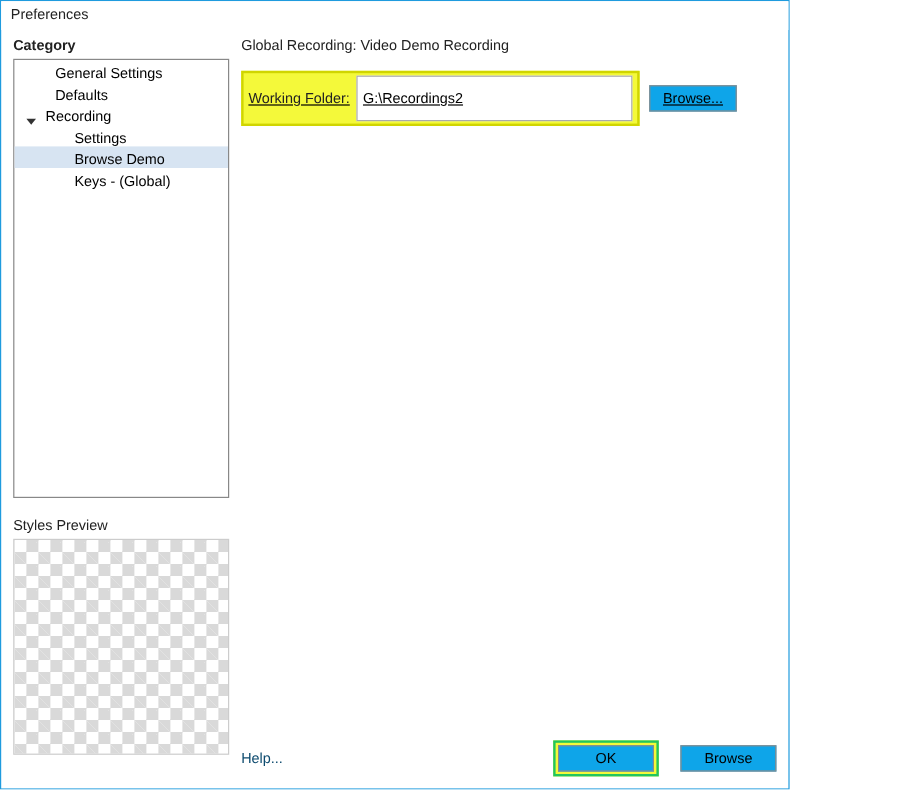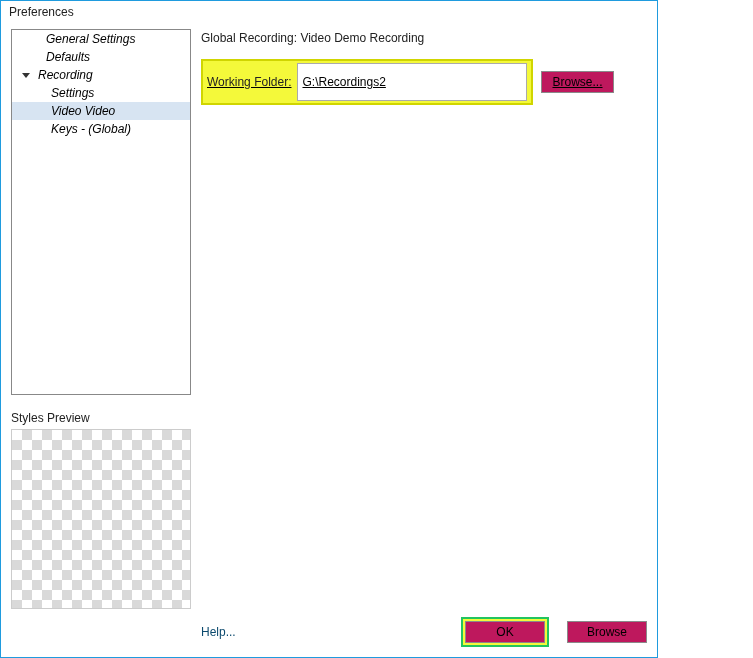--- a/index.html
+++ b/index.html
@@ -47,29 +47,28 @@
       margin-top: 2px;
     }
     .tree {
       flex: 0 0 366px;
       border: 1px solid #888;
       background: #fff;
       overflow: auto;
     }
     .tree-item {
       display: flex;
-      align-items: center;
+      align-items: flex-end;
       height: 18px;
       padding-left: 6px;
       cursor: default;
       user-select: none;
-      font-style: italic;
     }
     .tree-item.depth-0 .label { margin-left: 28px; }
-    .tree-item.depth-1 .label { margin-left: 33px; }
+    .tree-item.depth-1 .label { margin-left: 44px; }
     .tree-item .arrow {
       width: 0;
       height: 0;
       border-left: 4px solid transparent;
       border-right: 4px solid transparent;
       border-top: 5px solid #333;
       display: inline-block;
       margin-left: 4px;
       position: relative;
       top: 0;
@@ -139,21 +138,21 @@
     .text-input {
       width: 230px;
       height: 18px;
       border: 1px solid #aaa;
       background: #fff;
       padding: 18px 4px;
       font-size: 12px;
     }
     .btn {
       border: 1px solid #8a8a8a;
-      background: #be185d;
+      background: #0ea5e9;
       height: 22px;
       min-width: 70px;
       padding: 0 10px;
       cursor: default;
       display: inline-flex;
       align-items: center;
       justify-content: center;
       font-size: 12px;
     }
     .footer {
@@ -184,37 +183,38 @@
   </style>
 </head>
 <body>
 
 <div class="window">
   <div class="title-bar">Preferences</div>
 
   <div class="content-area">
 
     <div class="left-pane">
+      <div class="category-label">Category</div>
 
       <div class="tree">
         <div class="tree-item depth-0">
           <span class="label">General Settings</span>
         </div>
         <div class="tree-item depth-0">
           <span class="label">Defaults</span>
         </div>
         <div class="tree-item depth-0">
           <span class="arrow"></span>
           <span class="label">Recording</span>
         </div>
         <div class="tree-item depth-1">
           <span class="label">Settings</span>
         </div>
         <div class="tree-item depth-1 selected">
-          <span class="label">Video Video</span>
+          <span class="label">Browse Demo</span>
         </div>
         <div class="tree-item depth-1">
           <span class="label">Keys - (Global)</span>
         </div>
       </div>
 
       <div class="styles-label">Styles Preview</div>
       <div class="checker"></div>
     </div>
 

